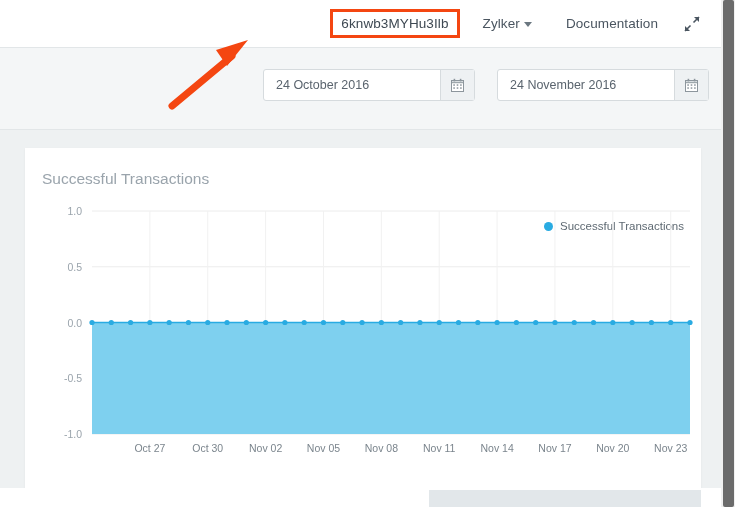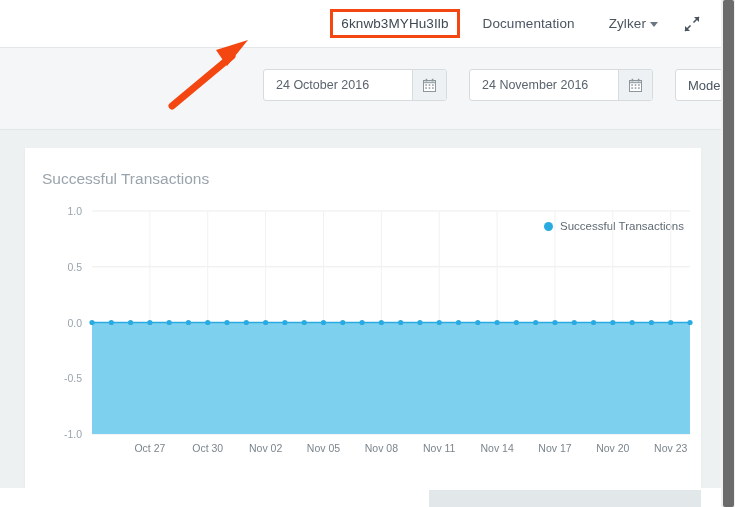--- a/index.html
+++ b/index.html
@@ -91,20 +91,21 @@
     align-items: center;
   }
   .datefield {
     display: flex;
     height: 32px;
     margin-right: 22px;
     background: #fff;
     border: 1px solid #d6dbde;
     border-radius: 3px;
     box-sizing: border-box;
+    gap: 28px;
   }
   .datefield .val {
     display: flex;
     align-items: center;
     padding: 0 12px;
     font-size: 12.5px;
     color: #5a646e;
     white-space: nowrap;
   }
   .datefield.d1 .val { width: 124px; }
@@ -223,25 +224,25 @@
 
   <div class="topbar">
     <div class="nav">
 
       <div class="nav-item highlighted">
         <span>6knwb3MYHu3Ilb</span>
       </div>
 
 
       <div class="nav-item">
+        <span>Zylker</span><span class="caret"></span>
+      </div>
+
+      <div class="nav-item">
         <span>Documentation</span>
-      </div>
-
-      <div class="nav-item">
-        <span>Zylker</span><span class="caret"></span>
       </div>
 
       <div class="expand-icon">
         <svg width="18" height="18" viewBox="0 0 18 18">
           <path d="M16 2 L10.5 7.5" stroke="#4a5560" stroke-width="1.6" fill="none"></path>
           <path d="M16 2 L16 7 L11 2 Z" fill="#4a5560"></path>
           <path d="M2 16 L7.5 10.5" stroke="#4a5560" stroke-width="1.6" fill="none"></path>
           <path d="M2 16 L2 11 L7 16 Z" fill="#4a5560"></path>
         </svg>
       </div>

